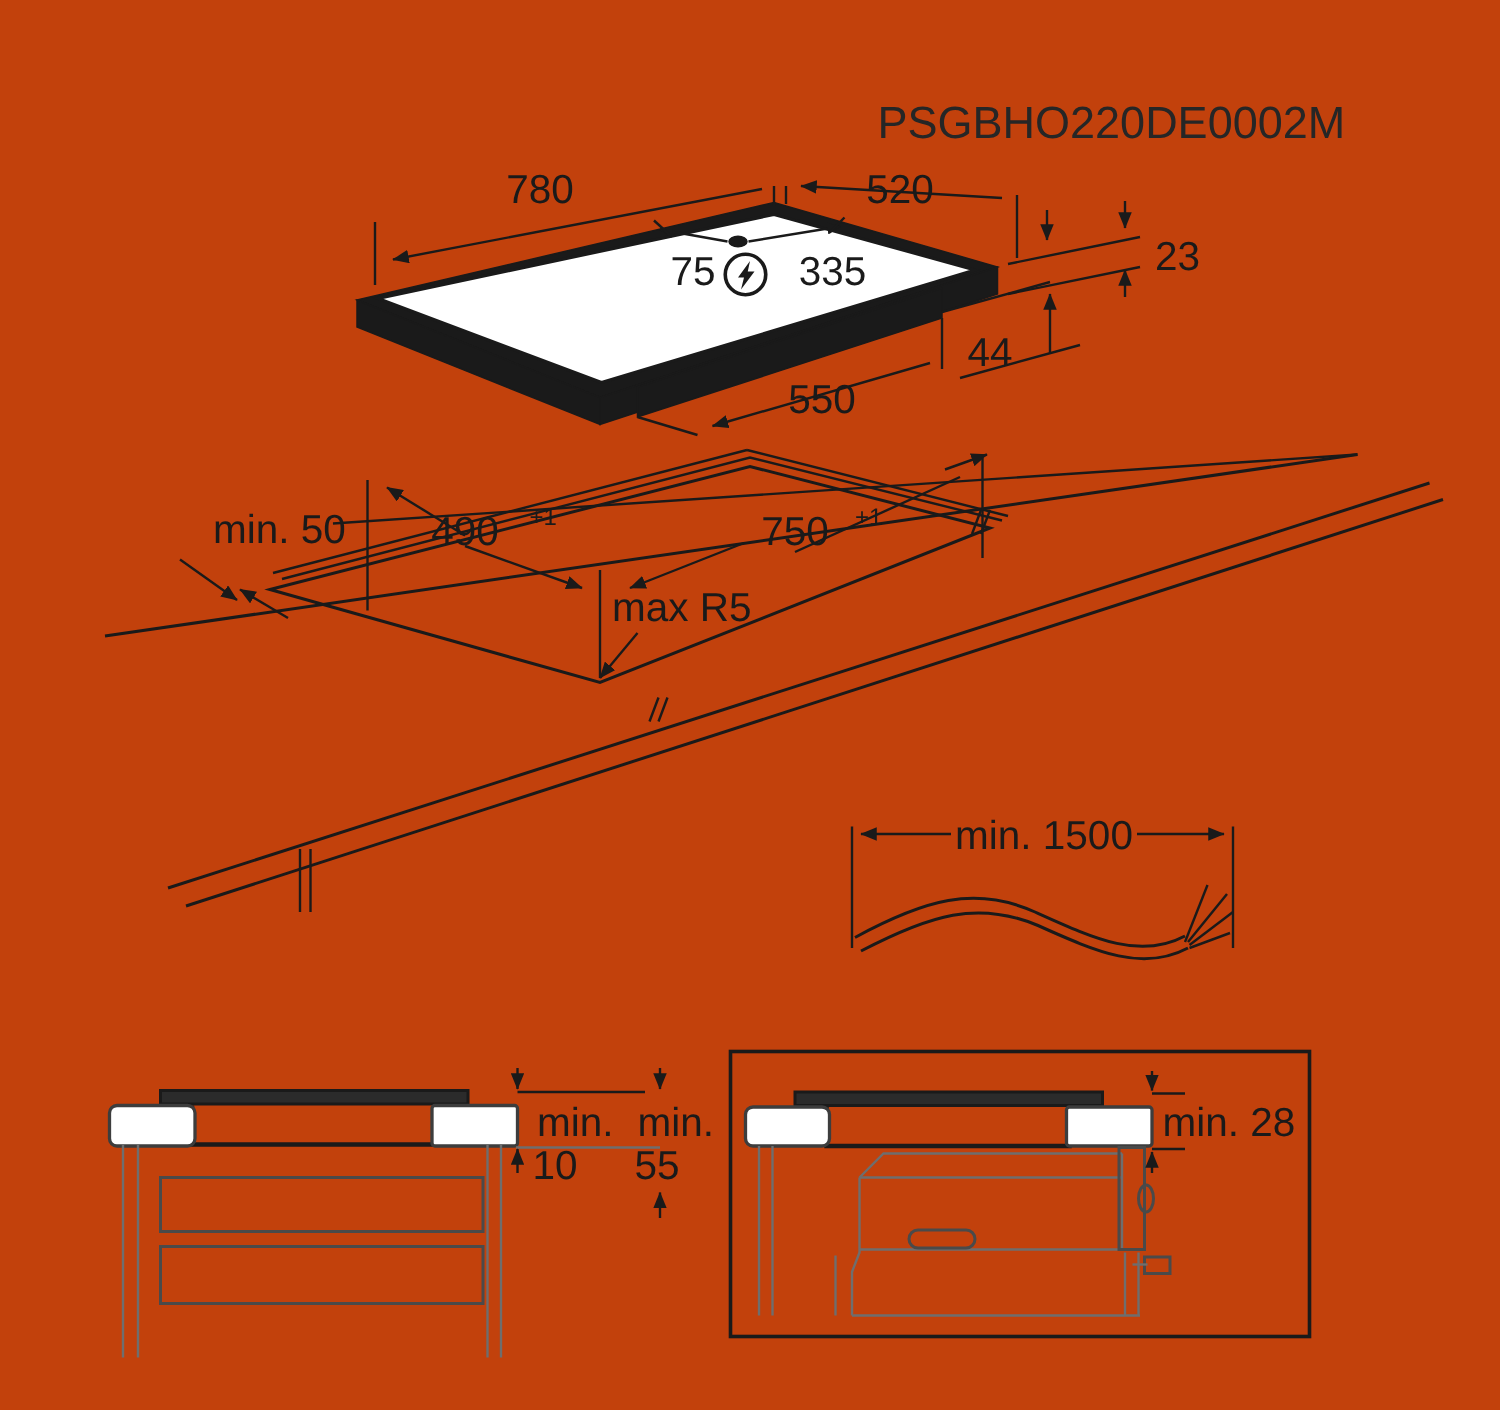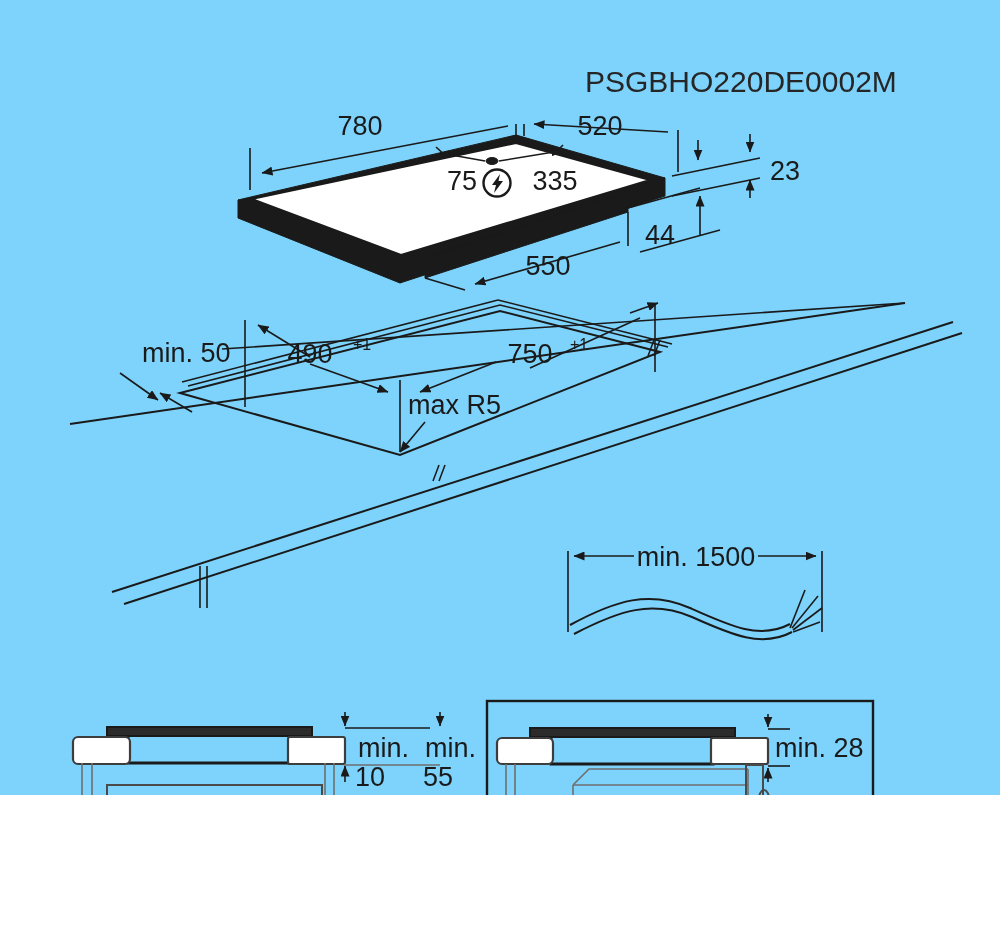--- a/index.html
+++ b/index.html
@@ -8,22 +8,22 @@
     padding: 0;
     background: #ffffff;
   }
   body {
     font-family: "Liberation Sans", sans-serif;
     color: #1a1a1a;
   }
   #sheet {
     position: relative;
     width: 1000px;
-    height: 795px;
-    background: #7dd3fc;
+    height: 940px;
+    background: #c2410c;
     overflow: hidden;
   }
   #sheet svg {
     position: absolute;
     left: 0;
     top: 0;
     width: 1000px;
     height: 940px;
   }
   .dim-text {

